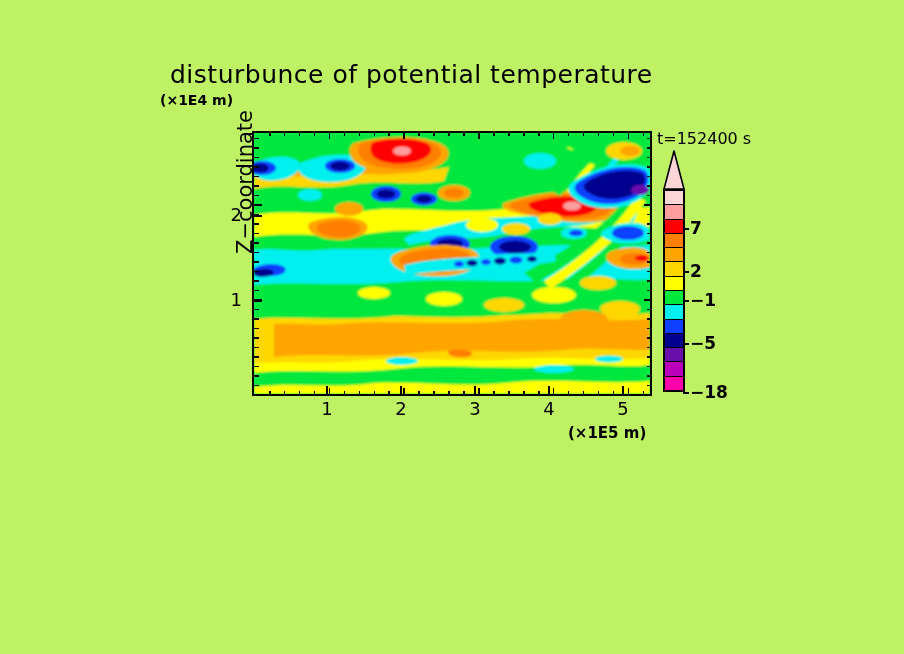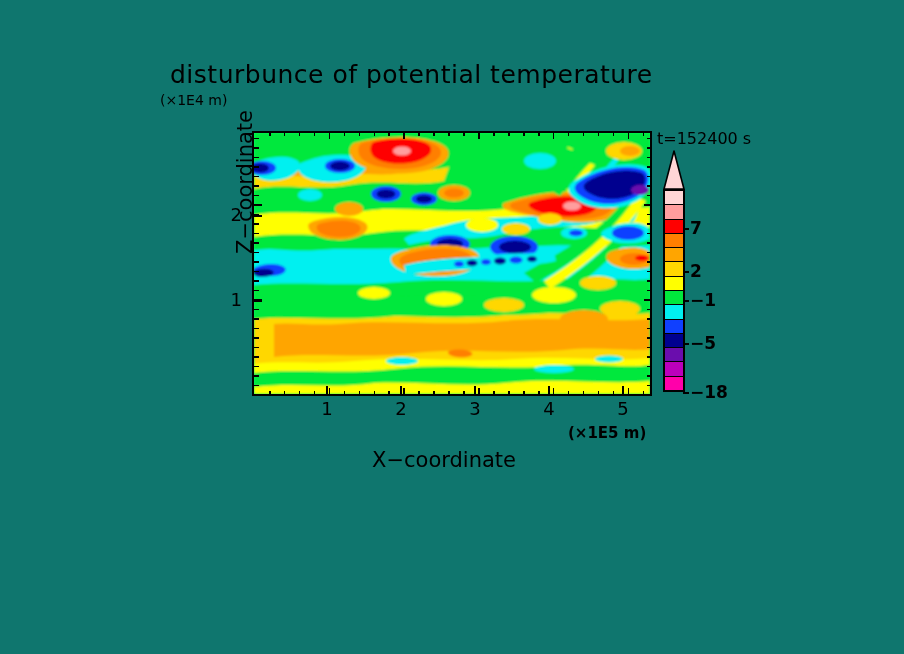--- a/index.html
+++ b/index.html
@@ -12,38 +12,38 @@
     height: 654px;
     position: relative;
     overflow: hidden;
     font-family: "DejaVu Sans", sans-serif;
   }
   .figure {
     position: absolute;
     left: 0; top: 0;
     width: 904px;
     height: 654px;
-    background: #0f766e;
+    background: #bef264;
   }
   .title {
     position: absolute;
     left: 170px;
     top: 60px;
     width: 600px;
     font-size: 25px;
     color: #000000;
     letter-spacing: 0.5px;
     white-space: nowrap;
   }
   .title-unit {
     position: absolute;
     left: 160px;
     top: 92px;
     font-size: 14px;
-    font-weight: normal;
+    font-weight: bold;
     color: #000000;
     white-space: nowrap;
   }
   .time-label {
     position: absolute;
     left: 657px;
     top: 129px;
     font-size: 16px;
     color: #000000;
     white-space: nowrap;
@@ -311,21 +311,20 @@
   <div class="xtick-label" style="left:327px;">1</div>
   <div class="xtick-label" style="left:401px;">2</div>
   <div class="xtick-label" style="left:475px;">3</div>
   <div class="xtick-label" style="left:549px;">4</div>
   <div class="xtick-label" style="left:623px;">5</div>
 
   <div class="ytick-label" style="top:301px;">1</div>
   <div class="ytick-label" style="top:216px;">2</div>
 
   <div class="xaxis-unit">(×1E5 m)</div>
-  <div class="xaxis-title">X−coordinate</div>
   <div class="yaxis-title">Z−coordinate</div>
 
   <svg class="cbar-arrow" viewBox="0 0 22 40">
     <polygon points="11,1 21,39 1,39" fill="#ffd6d6" stroke="#000000" stroke-width="1.6" stroke-linejoin="round"></polygon>
   </svg>
 
   <div class="cbar">
     <div class="cbar-seg" style="background:#ffd6d6;"></div>
     <div class="cbar-seg" style="background:#ff9e9e;"></div>
     <div class="cbar-seg" style="background:#ff0000;"></div>

